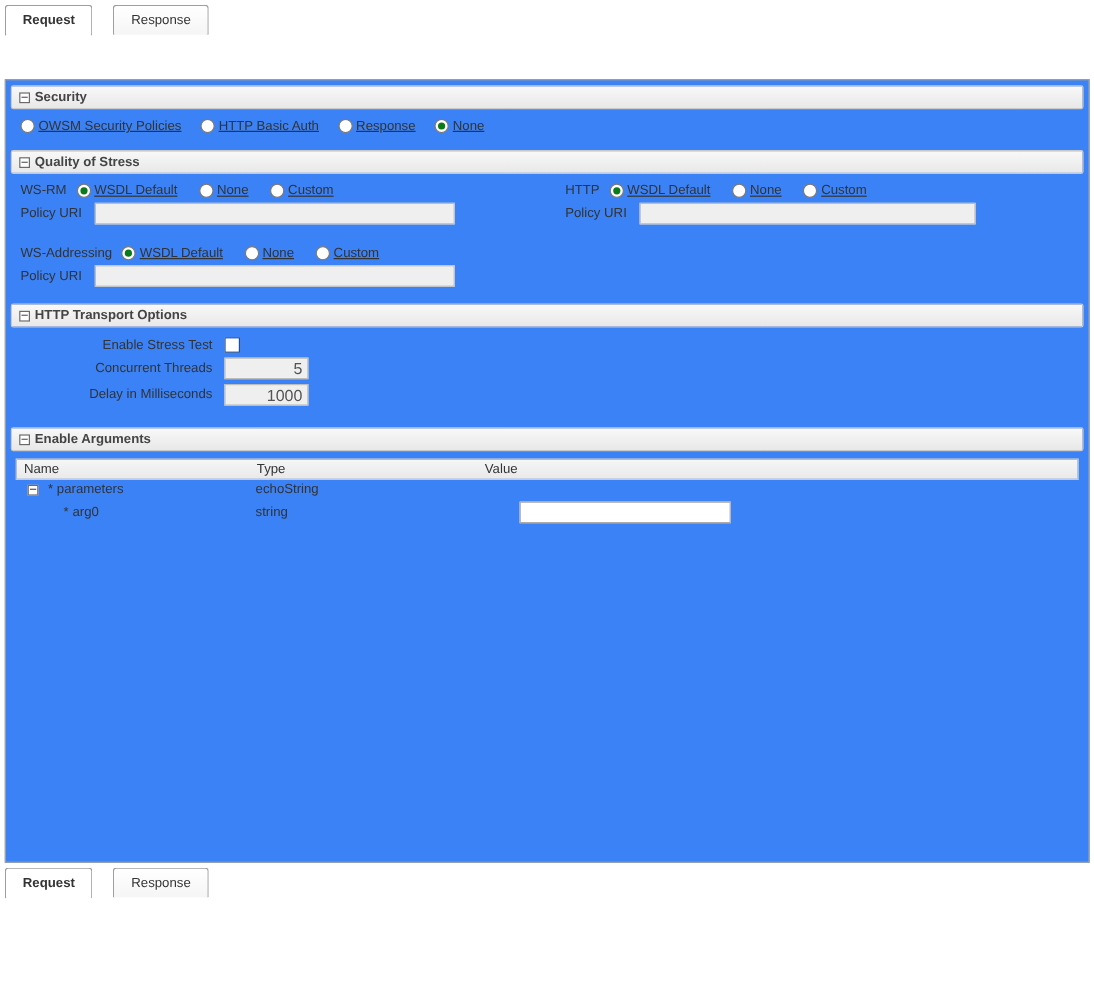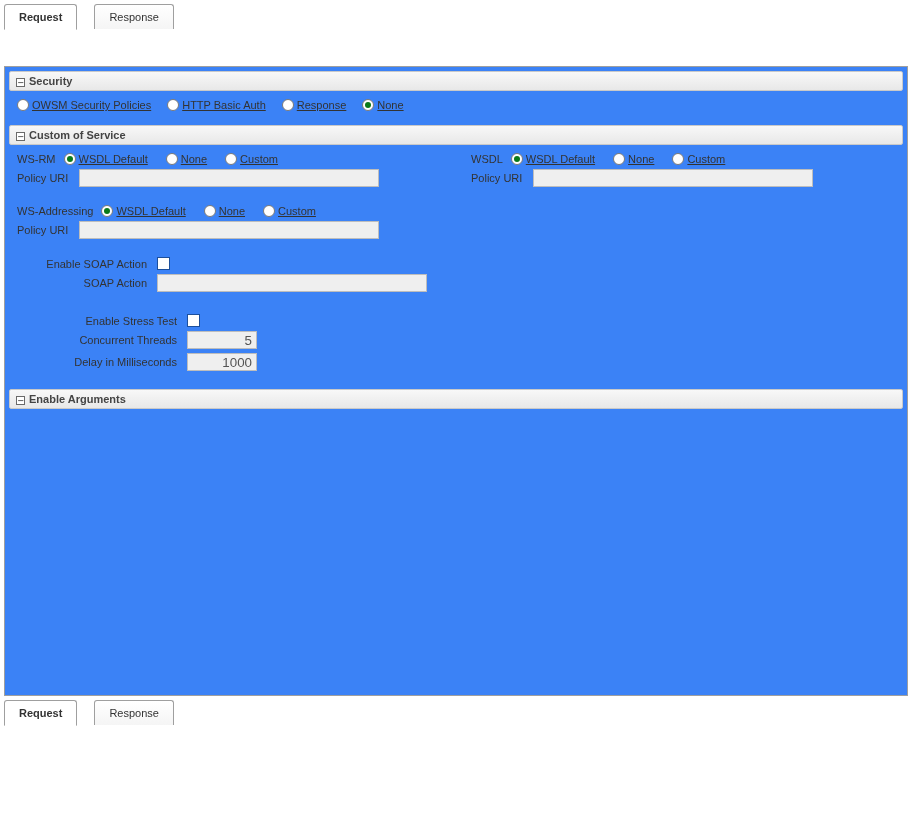--- a/index.html
+++ b/index.html
@@ -196,21 +196,21 @@
       <span class="radio">
           <span class="radio-circle">
             <span class="radio-dot"></span>
           </span>
           <span>None</span>
         </span>
     </div>
   </div>
 
   <div class="section-hdr">
-    <span class="toggle-icon">−</span><span>Custom of Service</span>
+    <span class="toggle-icon">−</span><span>Quality of Stress</span>
   </div>
   <div class="section-body">
     <div class="qos-grid">
 
       <div>
         <div class="label-line">
           <span>WS-RM</span>
           <span class="radio">
               <span class="radio-circle">
                 <span class="radio-dot"></span>
@@ -227,21 +227,21 @@
             </span>
         </div>
         <div class="field-line">
           <span class="fl-label">Policy URI</span>
           <input class="gray-input w300" disabled="" style="">
         </div>
       </div>
 
       <div>
         <div class="label-line">
-          <span>WSDL</span>
+          <span>HTTP</span>
           <span class="radio">
               <span class="radio-circle">
                 <span class="radio-dot"></span>
               </span>
               <span>WSDL Default</span>
             </span>
           <span class="radio">
               <span class="radio-circle"></span>
               <span>None</span>
             </span>
@@ -276,29 +276,22 @@
         </div>
         <div class="field-line">
           <span class="fl-label">Policy URI</span>
           <input class="gray-input w300" disabled="" style="">
         </div>
       </div>
       <div></div>
     </div>
   </div>
 
-  <div class="section-body">
-    <div class="opts-row">
-      <span class="ol">Enable SOAP Action</span>
-      <span class="checkbox"></span>
-    </div>
-    <div class="opts-row">
-      <span class="ol">SOAP Action</span>
-      <input class="gray-input" style="width: 270px;" disabled="">
-    </div>
+  <div class="section-hdr">
+    <span class="toggle-icon">−</span><span>HTTP Transport Options</span>
   </div>
 
   <div class="section-body">
     <div class="opts-row">
       <span class="ol" style="width:160px">Enable Stress Test</span>
       <span class="checkbox"></span>
     </div>
     <div class="opts-row">
       <span class="ol" style="width:160px">Concurrent Threads</span>
       <input class="gray-input w70" disabled="" value="5" style="">
@@ -306,20 +299,44 @@
     <div class="opts-row">
       <span class="ol" style="width:160px">Delay in Milliseconds</span>
       <input class="gray-input w70" disabled="" value="1000" style="">
     </div>
   </div>
 
   <div class="section-hdr">
     <span class="toggle-icon">−</span><span>Enable Arguments</span>
   </div>
   <div class="section-body" style="padding:6px 4px;">
+    <div class="tree-table">
+      <div class="tree-head">
+        <div class="col-name">Name</div>
+        <div class="col-type">Type</div>
+        <div class="col-val">Value</div>
+      </div>
+      <div class="tree-row">
+        <div class="col-name" style="padding-left:10px;">
+          <span class="toggle-icon">−</span>
+          <span>* parameters</span>
+        </div>
+        <div class="col-type">echoString</div>
+        <div class="col-val"></div>
+      </div>
+      <div class="tree-row">
+        <div class="col-name" style="padding-left:40px;">
+          <span>* arg0</span>
+        </div>
+        <div class="col-type">string</div>
+        <div class="col-val" style="padding-left:30px;">
+          <input class="white-input" style="">
+        </div>
+      </div>
+    </div>
     <div class="big-blank"></div>
   </div>
 
 </div>
 
 <div class="tabs" style="margin-top:4px;">
   <div class="tab active">Request</div>
   <div class="tab">Response</div>
 </div>
 

